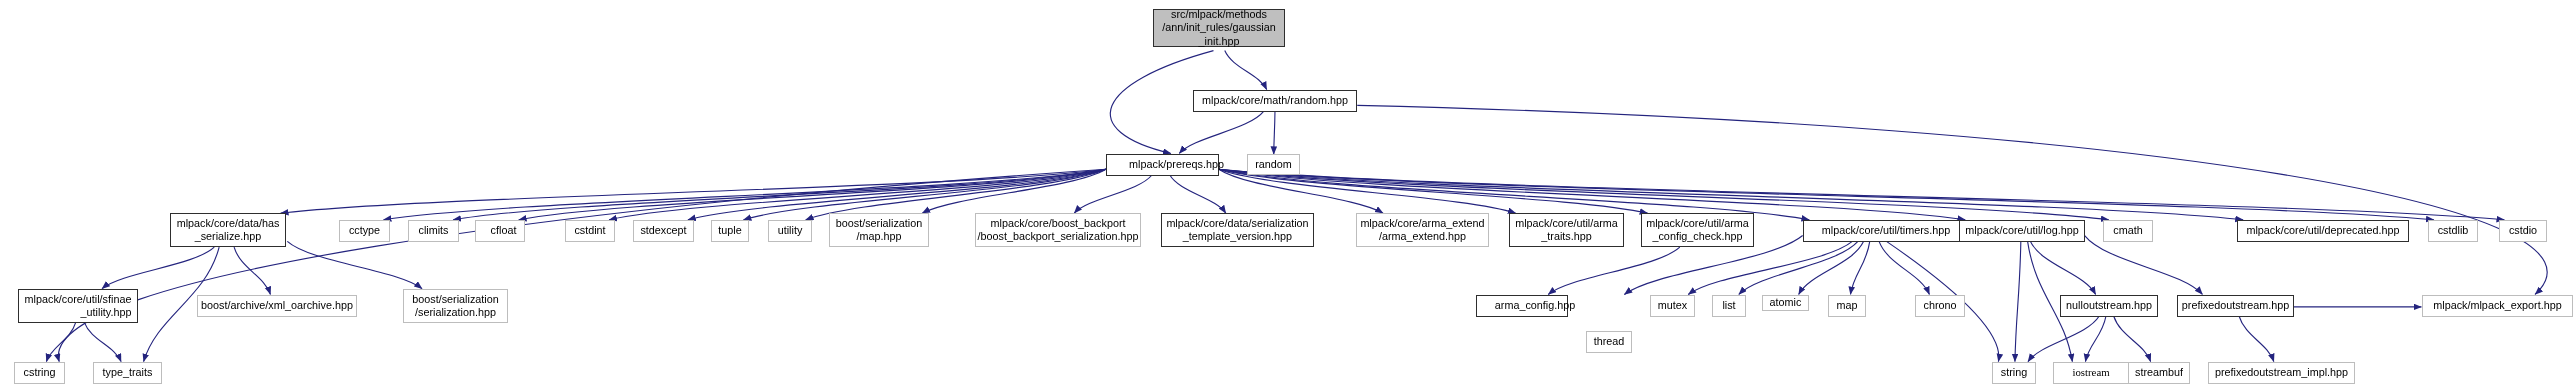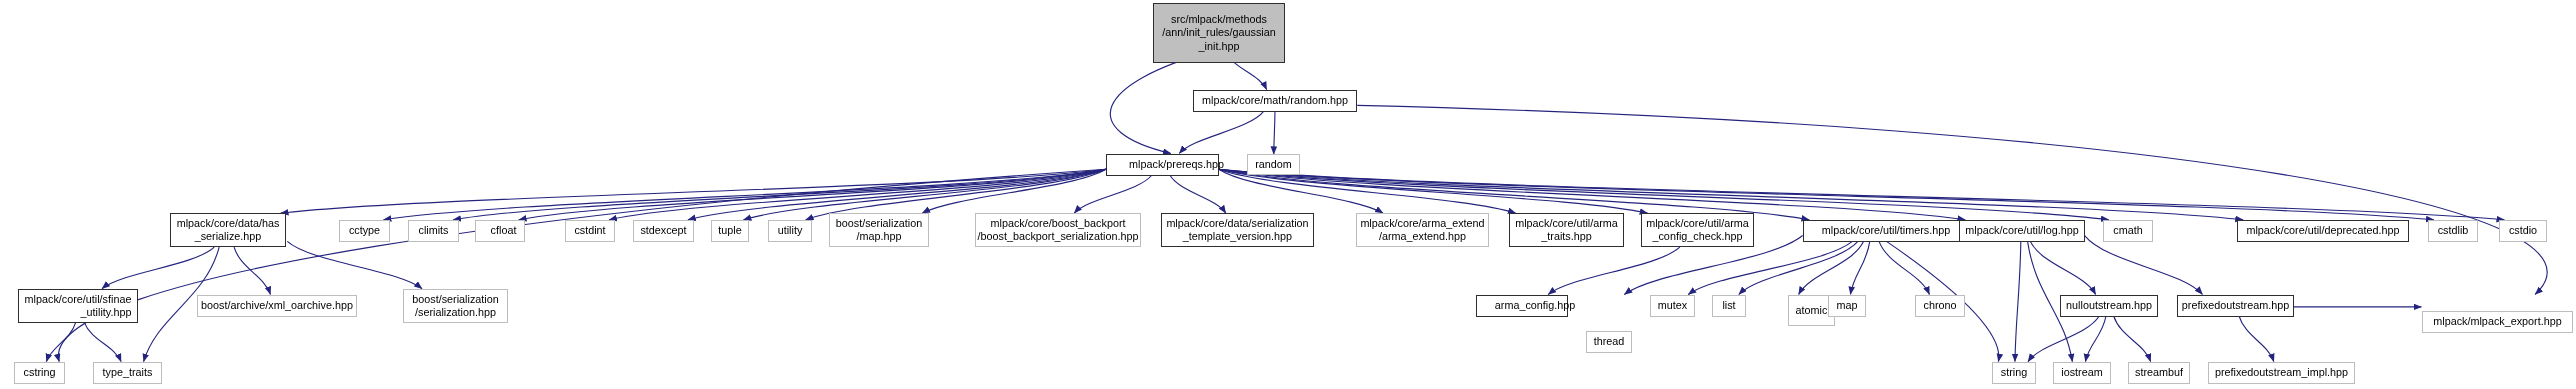--- a/index.html
+++ b/index.html
@@ -68,21 +68,21 @@
       <path d="M2435.05,291 C2433.7675000000004,356.25 2429.2075,378 2427.925,436" class="edge" marker-end="url(#arrow)"></path>
       <path d="M2443.2,291 C2452.9199999999996,356.25 2487.48,378 2497.2,436" class="edge" marker-end="url(#arrow)"></path>
       <path d="M2446.5,291 C2460.675,319.8 2511.075,329.4 2525.25,355" class="edge" marker-end="url(#arrow)"></path>
       <path d="M2512,284 C2537.5645,315.95 2628.4605,326.6 2654.025,355" class="edge" marker-end="url(#arrow)"></path>
       <path d="M2529.55,381 C2514.0925,405.75 2459.1325,414 2443.675,436" class="edge" marker-end="url(#arrow)"></path>
       <path d="M2537.7,381 C2533.245,405.75 2517.4049999999997,414 2512.95,436" class="edge" marker-end="url(#arrow)"></path>
       <path d="M2546.95,381 C2554.9824999999996,405.75 2583.5425,414 2591.575,436" class="edge" marker-end="url(#arrow)"></path>
       <path d="M2698.1,381 C2705.66,405.75 2732.54,414 2740.1,436" class="edge" marker-end="url(#arrow)"></path>
       <path d="M2763,370 C2790.9,370 2890.1,370 2918,370" class="edge" marker-end="url(#arrow)"></path>
     </svg>
-<div class="node root" style="left: 1153px; top: 3px; width: 132px; height: 60px;"><span>src/mlpack/methods
+<div class="node root" style="left: 1153px; top: 9px; width: 132px; height: 38px;"><span>src/mlpack/methods
 /ann/init_rules/gaussian
 _init.hpp</span></div>
     <div class="node doc" style="left: 1193px; top: 90px; width: 164px; height: 21.6px; align-items: center;"><span>mlpack/core/math/random.hpp</span></div>
     <div class="node doc" style="left: 1106px; top: 154px; width: 113px; height: 21.6px; padding-left: 28px;"><span>mlpack/prereqs.hpp</span></div>
     <div class="node ext" style="left: 1247px; top: 154px; width: 53px; height: 21px;"><span>random</span></div>
     <div class="node doc" style="left: 170px; top: 213px; width: 116px; height: 34px;"><span>mlpack/core/data/has
 _serialize.hpp</span></div>
     <div class="node ext" style="left: 339px; top: 220px; width: 51px; height: 21.6px;"><span>cctype</span></div>
     <div class="node ext" style="left: 408px; top: 220px; width: 51px; height: 21.6px;"><span>climits</span></div>
     <div class="node ext" style="left: 475px; top: 220px; width: 50px; height: 21.6px; padding-left: 7px;"><span>cfloat</span></div>
@@ -110,26 +110,26 @@
     <div class="node ext" style="left: 2499px; top: 220px; width: 48px; height: 21.6px;"><span>cstdio</span></div>
     <div class="node doc" style="left: 18px; top: 289px; width: 120px; height: 34px; text-align: right;"><span>mlpack/core/util/sfinae
 _utility.hpp</span></div>
     <div class="node ext" style="left: 197px; top: 295px; width: 160px; height: 21.6px;"><span>boost/archive/xml_oarchive.hpp</span></div>
     <div class="node ext" style="left: 403px; top: 289px; width: 105px; height: 34px;"><span>boost/serialization
 /serialization.hpp</span></div>
     <div class="node doc" style="left: 1476px; top: 295px; width: 92px; height: 21.6px; padding-left: 26px;"><span>arma_config.hpp</span></div>
     <div class="node ext" style="left: 1586px; top: 295px; width: 46px; height: 21.6px; margin-top: 36px;"><span>thread</span></div>
     <div class="node ext" style="left: 1650px; top: 295px; width: 45px; height: 21.6px;"><span>mutex</span></div>
     <div class="node ext" style="left: 1712px; top: 295px; width: 34px; height: 21.6px;"><span>list</span></div>
-    <div class="node ext" style="left: 1762px; top: 295px; width: 47px; height: 31px; margin-left: 26px;"><span>atomic</span></div>
+    <div class="node ext" style="left: 1762px; top: 295px; width: 47px; height: 16px;"><span>atomic</span></div>
     <div class="node ext" style="left: 1828px; top: 295px; width: 38px; height: 21.6px;"><span>map</span></div>
     <div class="node ext" style="left: 1915px; top: 295px; width: 50px; height: 21.6px;"><span>chrono</span></div>
     <div class="node doc" style="left: 2060px; top: 295px; width: 98px; height: 21.6px;"><span>nulloutstream.hpp</span></div>
     <div class="node doc" style="left: 2177px; top: 295px; width: 117px; height: 21.6px;"><span>prefixedoutstream.hpp</span></div>
-    <div class="node ext" style="left: 2422px; top: 295px; width: 151px; height: 21.6px; margin-top: 16px;"><span>mlpack/mlpack_export.hpp</span></div>
+    <div class="node ext" style="left: 2422px; top: 295px; width: 151px; height: 21.6px;"><span>mlpack/mlpack_export.hpp</span></div>
     <div class="node ext" style="left: 14px; top: 362px; width: 51px; height: 21.6px;"><span>cstring</span></div>
     <div class="node ext" style="left: 93px; top: 362px; width: 69px; height: 21.6px; text-align: center;"><span>type_traits</span></div>
     <div class="node ext" style="left: 1992px; top: 362px; width: 44px; height: 21.6px;"><span>string</span></div>
-    <div class="node ext" style="left: 2053px; top: 362px; width: 58px; height: 21.6px;"><span>iostream</span></div>
+    <div class="node ext" style="left: 2053px; top: 362px; width: 76px; height: 21.6px; font-family: Liberation Serif, serif;"><span>iostream</span></div>
     <div class="node ext" style="left: 2128px; top: 362px; width: 62px; height: 21.6px;"><span>streambuf</span></div>
     <div class="node ext" style="left: 2208px; top: 362px; width: 147px; height: 21.6px;"><span>prefixedoutstream_impl.hpp</span></div>
   </div>
 
 
 </body></html>

